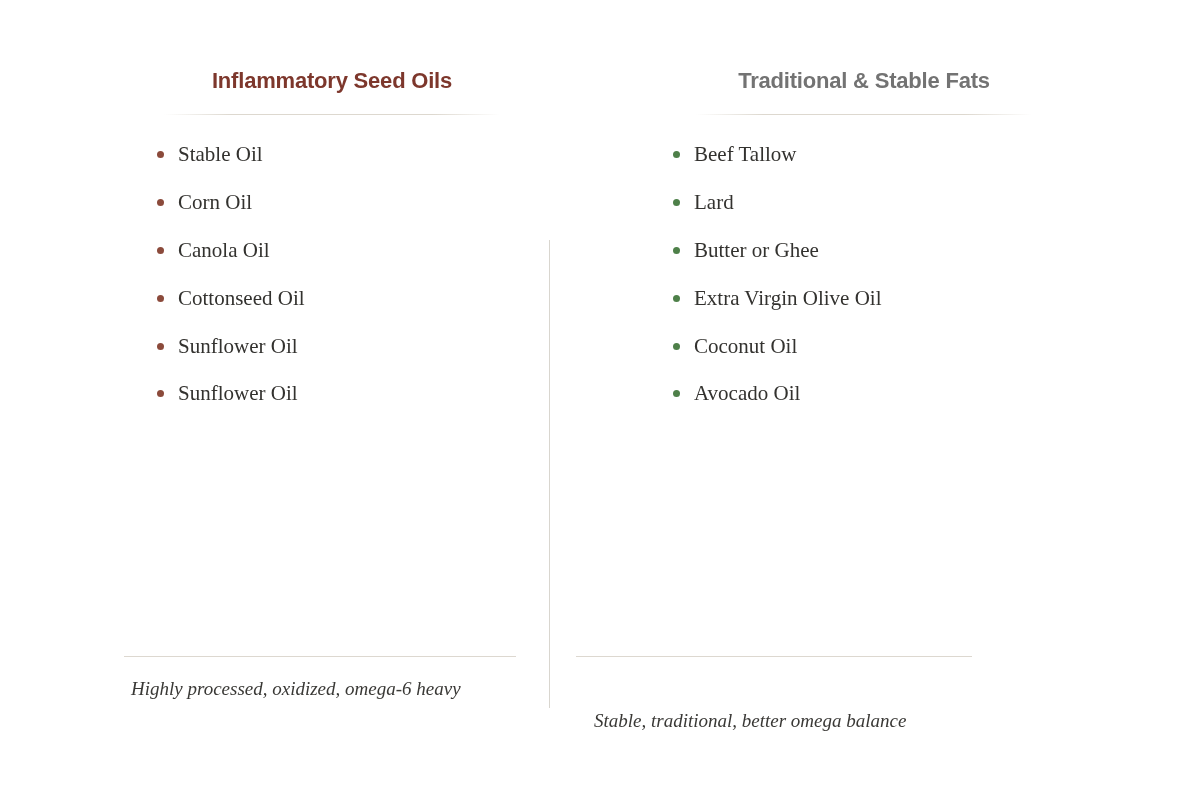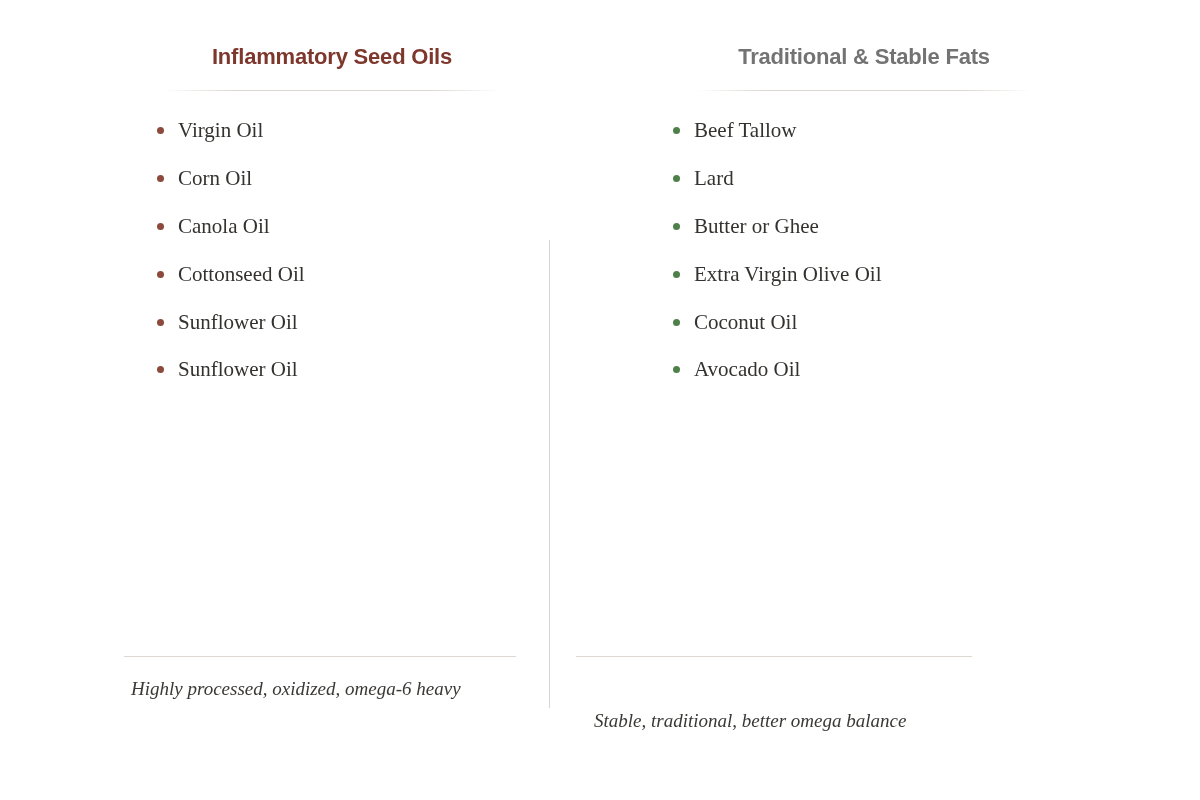--- a/index.html
+++ b/index.html
@@ -73,20 +73,21 @@
     height: 468px;
     background: #d9d6cf;
   }
 
   .col-heading {
     font-family: "Liberation Sans", sans-serif;
     font-size: 22px;
     font-weight: bold;
     text-align: center;
     letter-spacing: -0.2px;
+    margin-top: 24px;
   }
   .col-heading.seed {
     color: #7d372c;
   }
   .col-heading.fats {
     color: #737373;
   }
 
   .heading-rule {
     height: 1px;
@@ -177,21 +178,21 @@
 
 
   <div class="columns">
 
     <div class="column left">
       <div class="col-heading seed">Inflammatory Seed Oils</div>
       <div class="heading-rule seed"></div>
       <ul class="item-list left-list">
         <li>
           <span class="bullet"></span>
-          <span>Virgin Oil</span>
+          <span>Stable Oil</span>
         </li>
         <li>
           <span class="bullet"></span>
           <span>Corn Oil</span>
         </li>
         <li>
           <span class="bullet"></span>
           <span>Canola Oil</span>
         </li>
         <li>

